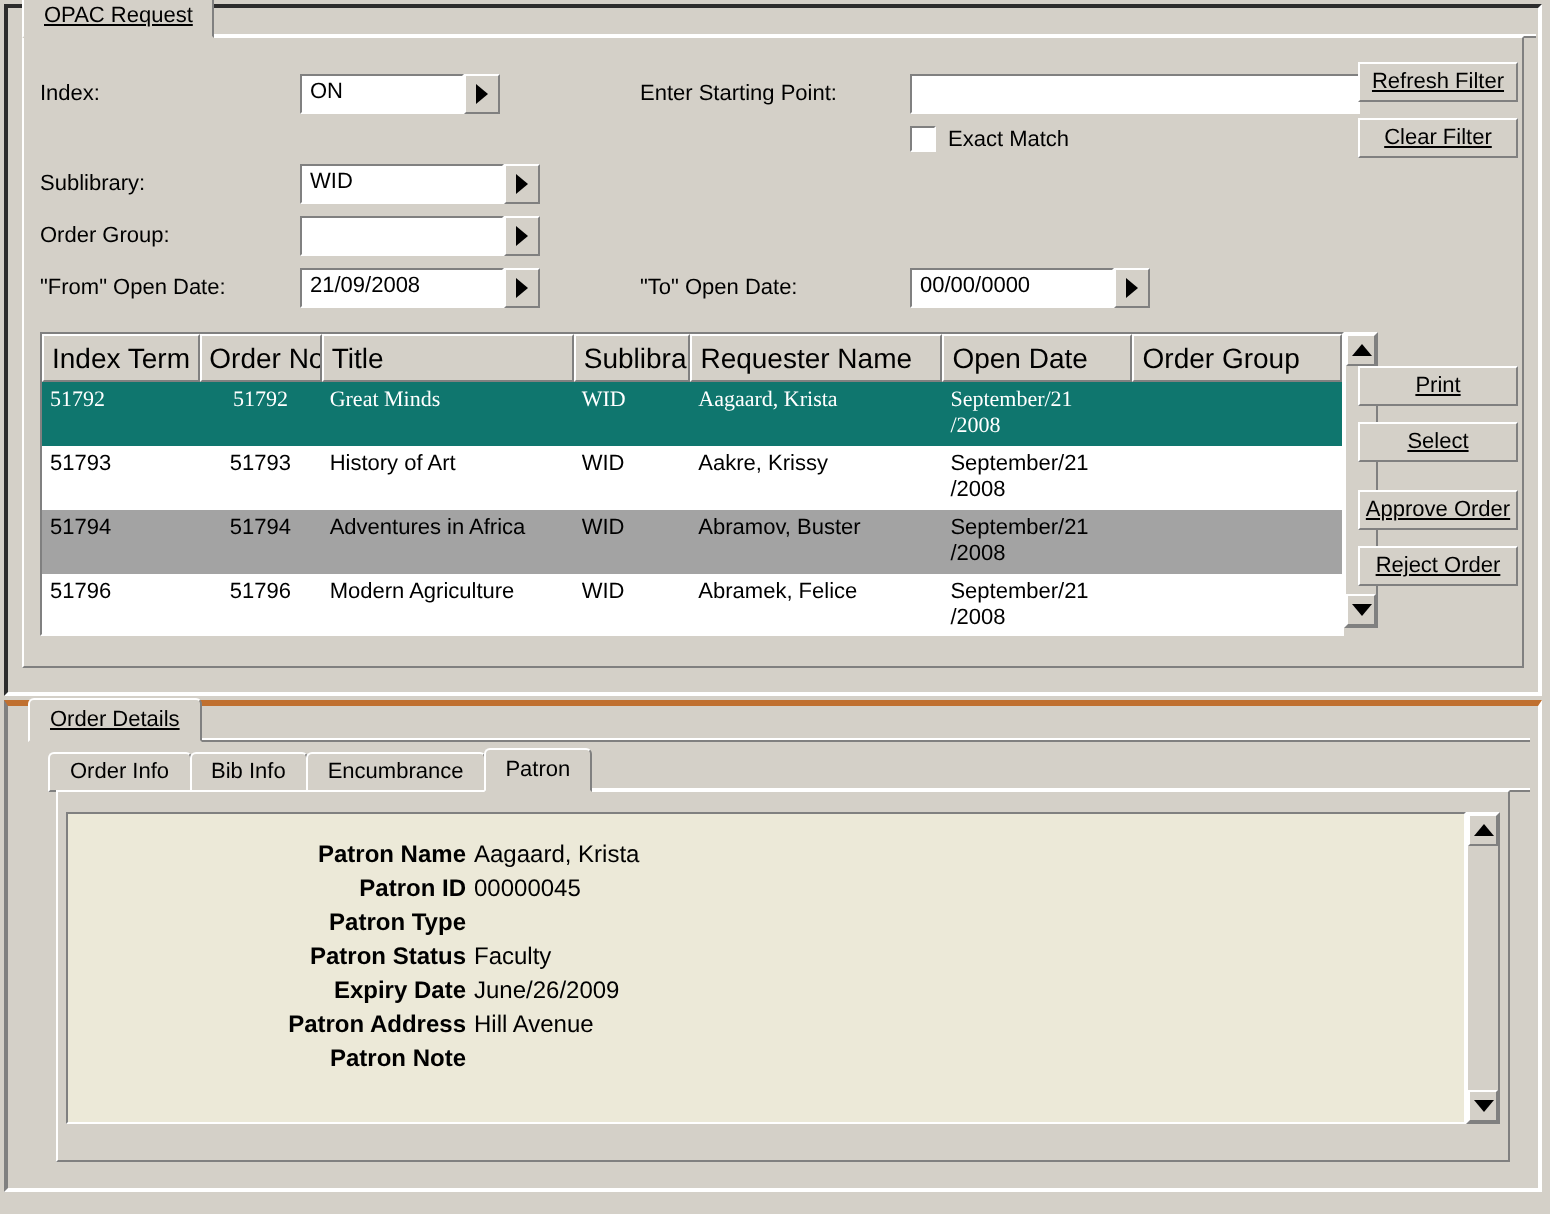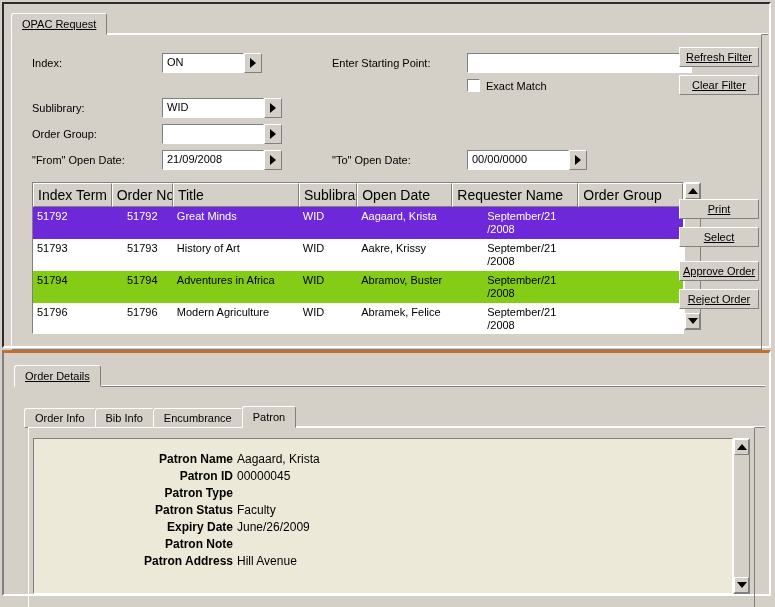--- a/index.html
+++ b/index.html
@@ -36,21 +36,21 @@
     background: #d4d0c8;
     width: 769px;
     margin: 2px;
     padding: 4px;
     height: 246px;
     position: relative;
   }
   .tab-strip {
     display: flex;
     align-items: flex-end;
-    height: 30px;
+    height: 14px;
     position: relative;
     margin-bottom: -1px;
   }
   .tab {
     padding: 3px 10px 3px 10px;
     background: #d4d0c8;
     border: 1px solid;
     border-top-color: #fff;
     border-left-color: #fff;
     border-right-color: #808080;
@@ -75,21 +75,21 @@
     height: 2px;
     align-self: flex-end;
     margin-bottom: 0px;
   }
   .tab-body {
     border: 1px solid;
     border-top-color: #fff;
     border-left-color: #fff;
     border-right-color: #808080;
     border-bottom-color: #808080;
-    padding: 18px 8px 8px 20px;
+    padding: 18px 8px 8px 8px;
     margin-top: -1px;
   }
   .filter-area {
     display: grid;
     grid-template-columns: 130px 170px 135px 230px 90px;
     row-gap: 6px;
     align-items: center;
   }
   .label { font-size: 11px; }
   .input-text {
@@ -184,22 +184,22 @@
     border-left-color: #fff;
     border-right-color: #808080;
     border-bottom-color: #808080;
     padding: 3px 4px;
     font-size: 14px;
     overflow: hidden;
     white-space: nowrap;
   }
   .tbody { height: 126px; overflow: hidden; }
   .tr { display: flex; }
-  .tr.alt { background: #84cc16; }
-  .tr.sel { background: #6d28d9; color: #fff; }
+  .tr.alt { background: #a3a3a3; }
+  .tr.sel { background: #0f766e; color: #fff; font-family: Liberation Serif, serif; }
   .td { padding: 3px 4px; overflow: hidden; }
   .scroll {
     width: 17px;
     background: #d4d0c8;
     border: 1px solid;
     border-top-color: #fff;
     border-left-color: #fff;
     border-right-color: #808080;
     border-bottom-color: #808080;
     display: flex;
@@ -342,22 +342,22 @@
       <div class="btn btn-col">Clear Filter</div>
     </div>
 
     <div class="data-table-wrap">
       <div class="data-table" style="max-width:652px;">
         <div class="thead" id="thead">
             <div class="th c0">Index Term</div>
             <div class="th c1">Order No.</div>
             <div class="th c2">Title</div>
             <div class="th c3">Sublibrary</div>
+            <div class="th c4">Requester Name</div>
             <div class="th c5">Open Date</div>
-            <div class="th c4">Requester Name</div>
             <div class="th c6">Order Group</div>
           </div>
         <div class="tbody" id="tbody">
             <div class="tr sel">
               <div class="td c0">51792</div>
               <div class="td c1">51792</div>
               <div class="td c2">Great Minds</div>
               <div class="td c3">WID</div>
               <div class="td c4">Aagaard, Krista</div>
               <div class="td c5" style="line-height: 13px;">September/21<div>/2008</div></div>
@@ -444,26 +444,26 @@
             </div>
             <div class="patron-row">
               <div class="patron-label">Patron Status</div>
               <div class="patron-value">Faculty</div>
             </div>
             <div class="patron-row">
               <div class="patron-label">Expiry Date</div>
               <div class="patron-value">June/26/2009</div>
             </div>
             <div class="patron-row">
+              <div class="patron-label">Patron Address</div>
+              <div class="patron-value">Hill Avenue</div>
+            </div>
+            <div class="patron-row">
               <div class="patron-label">Patron Note</div>
               <div class="patron-value"></div>
-            </div>
-            <div class="patron-row">
-              <div class="patron-label">Patron Address</div>
-              <div class="patron-value">Hill Avenue</div>
             </div>
           </div>
         <div class="scroll" style="height:156px;">
           <div class="scroll-btn">
               <div class="tri-up"></div>
             </div>
           <div class="scroll-btn">
               <div class="tri-down"></div>
             </div>
         </div>

